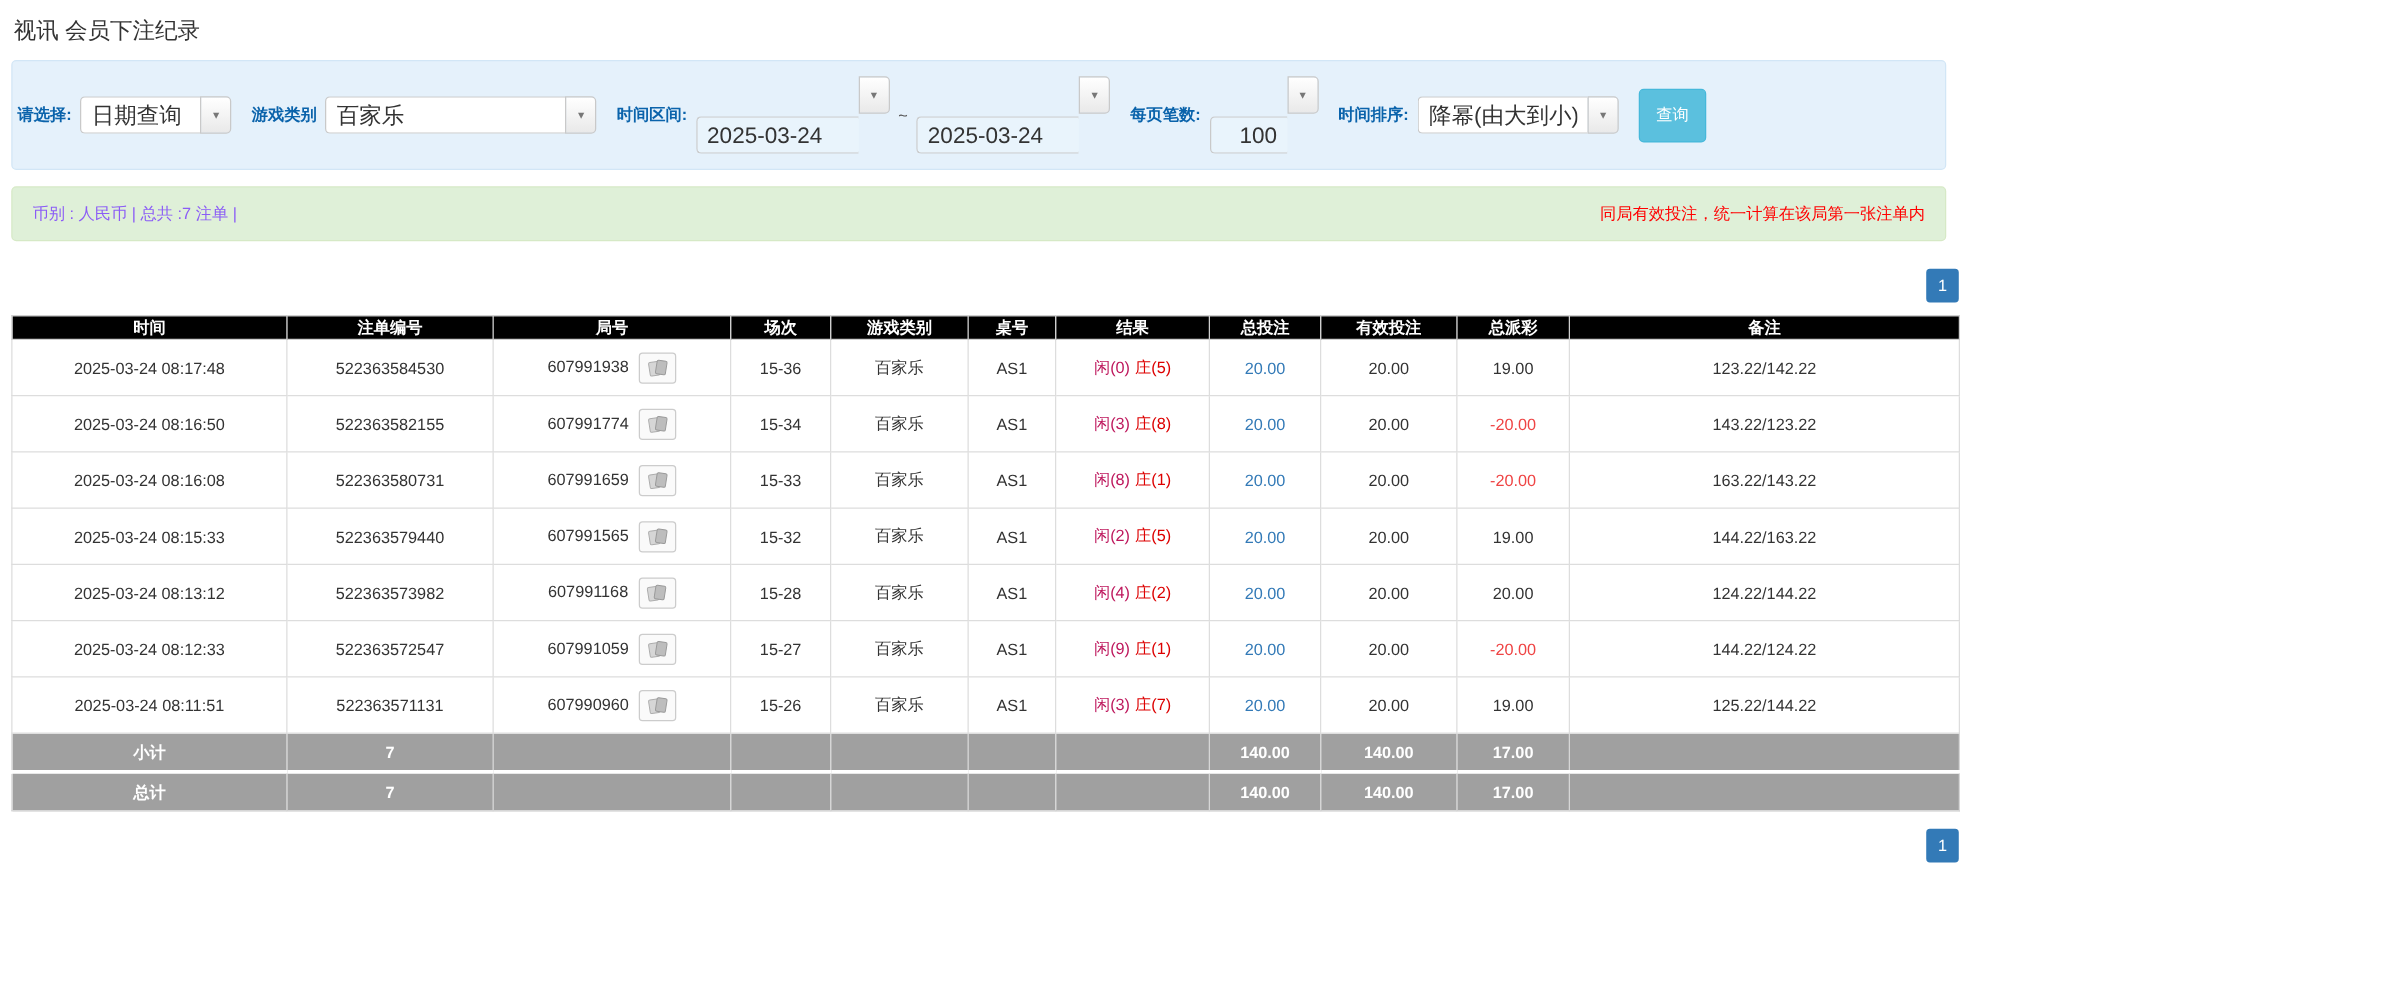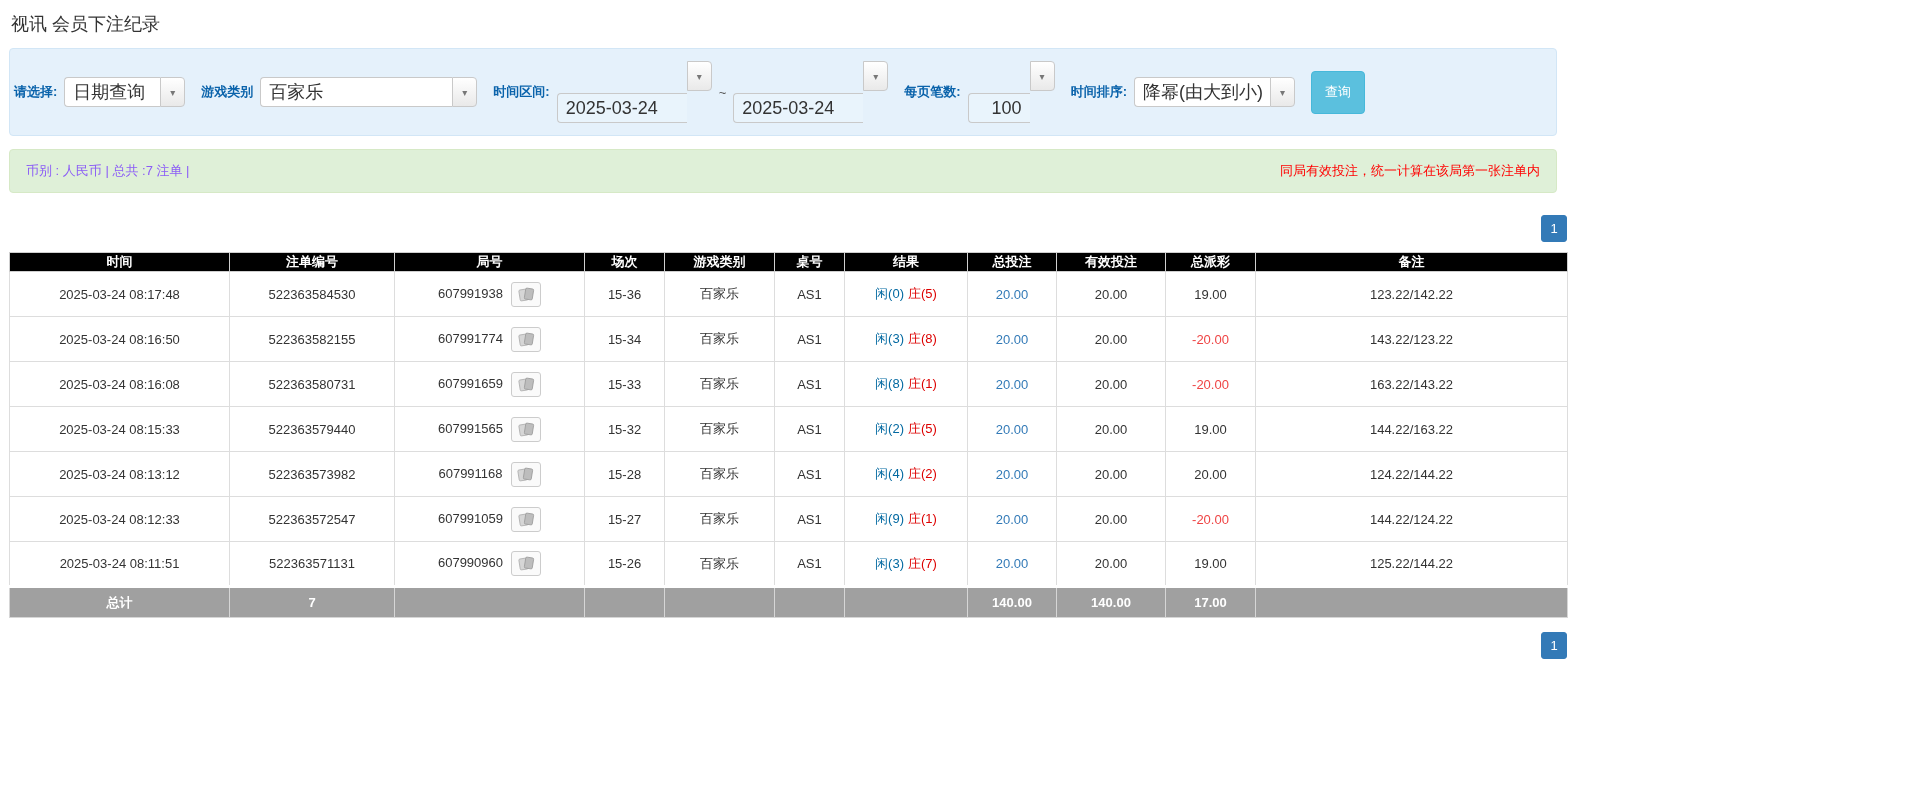--- a/index.html
+++ b/index.html
@@ -111,21 +111,21 @@
   }
   .records td {
     border: 1px solid #ddd;
     text-align: center;
     height: 45px;
     font-size: 13px;
     color: #333;
     background: #fff;
     vertical-align: middle;
   }
-  .res-player { color: #0369a1; margin-right: 4px; }
+  .res-player { color: #be185d; margin-right: 4px; }
   .res-banker { color: #dd0000; }
   .bet-link { color: #337ab7; cursor: pointer; }
   td .neg, td.neg { color: #ef4444; }
   .card-btn {
     display: inline-flex;
     align-items: center;
     justify-content: center;
     width: 30px; height: 25px;
     border: 1px solid #ccc;
     border-radius: 3px;
@@ -408,20 +408,33 @@
     </td>
     <td>
       <span class="bet-link">20.00</span>
     </td>
     <td>20.00</td>
     <td>19.00</td>
     <td>125.22/144.22</td>
   </tr>
 </tbody>
     <tfoot>
+      <tr class="subtotal-row">
+        <td>小计</td>
+        <td>7</td>
+        <td></td>
+        <td></td>
+        <td></td>
+        <td></td>
+        <td></td>
+        <td>140.00</td>
+        <td>140.00</td>
+        <td>17.00</td>
+        <td></td>
+      </tr>
       <tr class="total-row">
         <td>总计</td>
         <td>7</td>
         <td></td>
         <td></td>
         <td></td>
         <td></td>
         <td></td>
         <td>140.00</td>
         <td>140.00</td>

